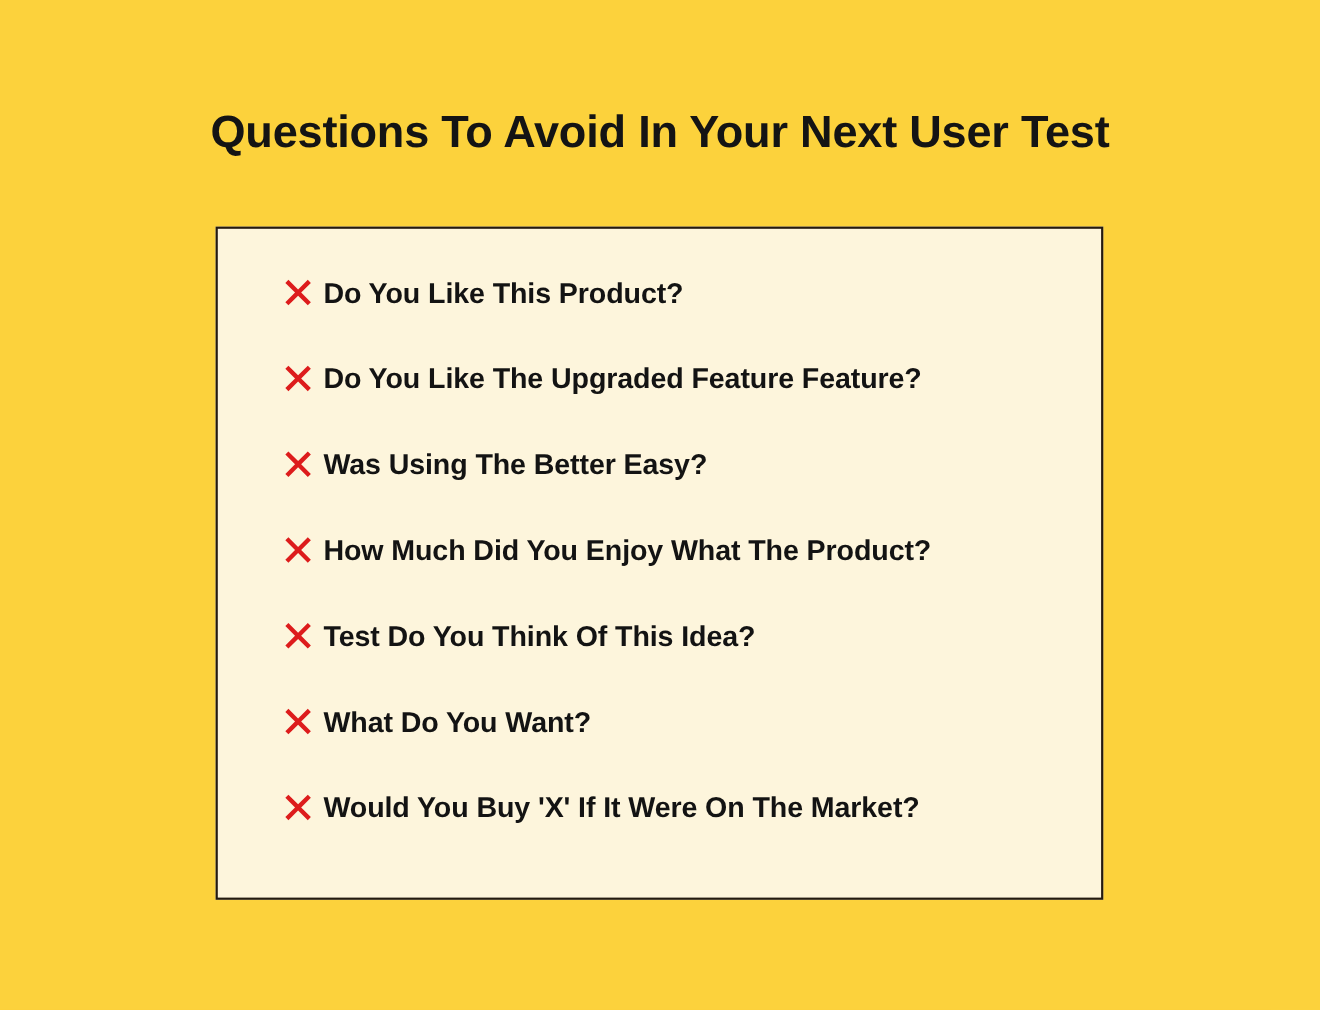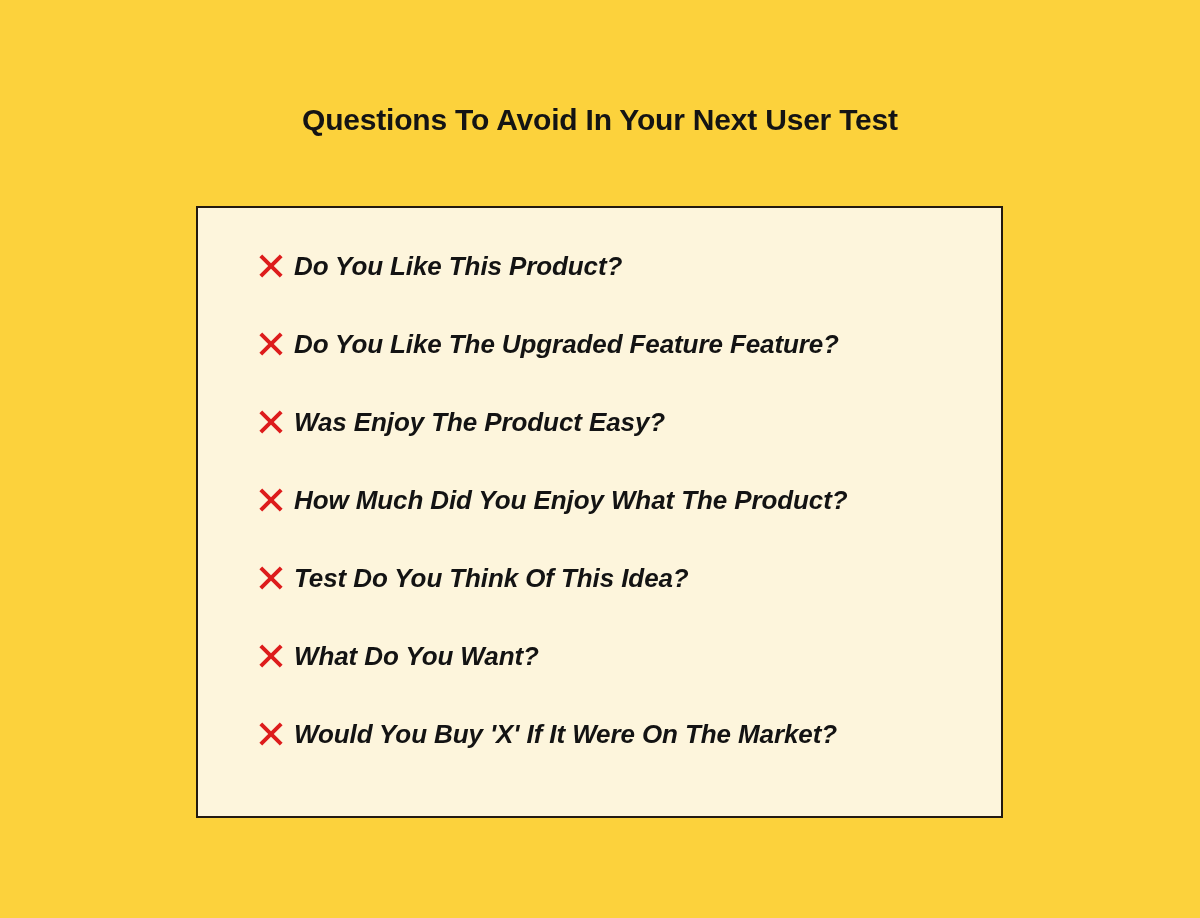--- a/index.html
+++ b/index.html
@@ -22,21 +22,21 @@
     height: 918px;
     box-sizing: border-box;
   }
 
   .page-title {
     position: absolute;
     top: 98px;
     left: 0;
     width: 1200px;
     text-align: center;
-    font-size: 30px;
+    font-size: 41px;
     font-weight: bold;
     letter-spacing: -0.2px;
     color: #141414;
     line-height: 44px;
     white-space: nowrap;
   }
 
   .question-card {
     position: absolute;
     left: 196px;
@@ -49,21 +49,20 @@
   }
 
   .question-list {
     position: absolute;
     left: 60px;
     top: 40px;
     width: 700px;
     margin: 0;
     padding: 0;
     list-style: none;
-    font-style: italic;
   }
 
   .question-item {
     display: flex;
     align-items: center;
     height: 36px;
     margin-bottom: 42px;
   }
   .question-item:last-child {
     margin-bottom: 12px;
@@ -119,21 +118,21 @@
         </span>
         <span class="question-text">Do You Like The Upgraded Feature Feature?</span>
       </li>
 
       <li class="question-item">
         <span class="cross-icon">
           <svg viewBox="0 0 26 26" aria-hidden="true">
             <path d="M4.2 1.4 L13 10.2 L21.8 1.4 L24.6 4.2 L15.8 13 L24.6 21.8 L21.8 24.6 L13 15.8 L4.2 24.6 L1.4 21.8 L10.2 13 L1.4 4.2 Z" fill="#DD1C1C"></path>
           </svg>
         </span>
-        <span class="question-text">Was Enjoy The Product Easy?</span>
+        <span class="question-text">Was Using The Better Easy?</span>
       </li>
 
       <li class="question-item">
         <span class="cross-icon">
           <svg viewBox="0 0 26 26" aria-hidden="true">
             <path d="M4.2 1.4 L13 10.2 L21.8 1.4 L24.6 4.2 L15.8 13 L24.6 21.8 L21.8 24.6 L13 15.8 L4.2 24.6 L1.4 21.8 L10.2 13 L1.4 4.2 Z" fill="#DD1C1C"></path>
           </svg>
         </span>
         <span class="question-text">How Much Did You Enjoy What The Product?</span>
       </li>

